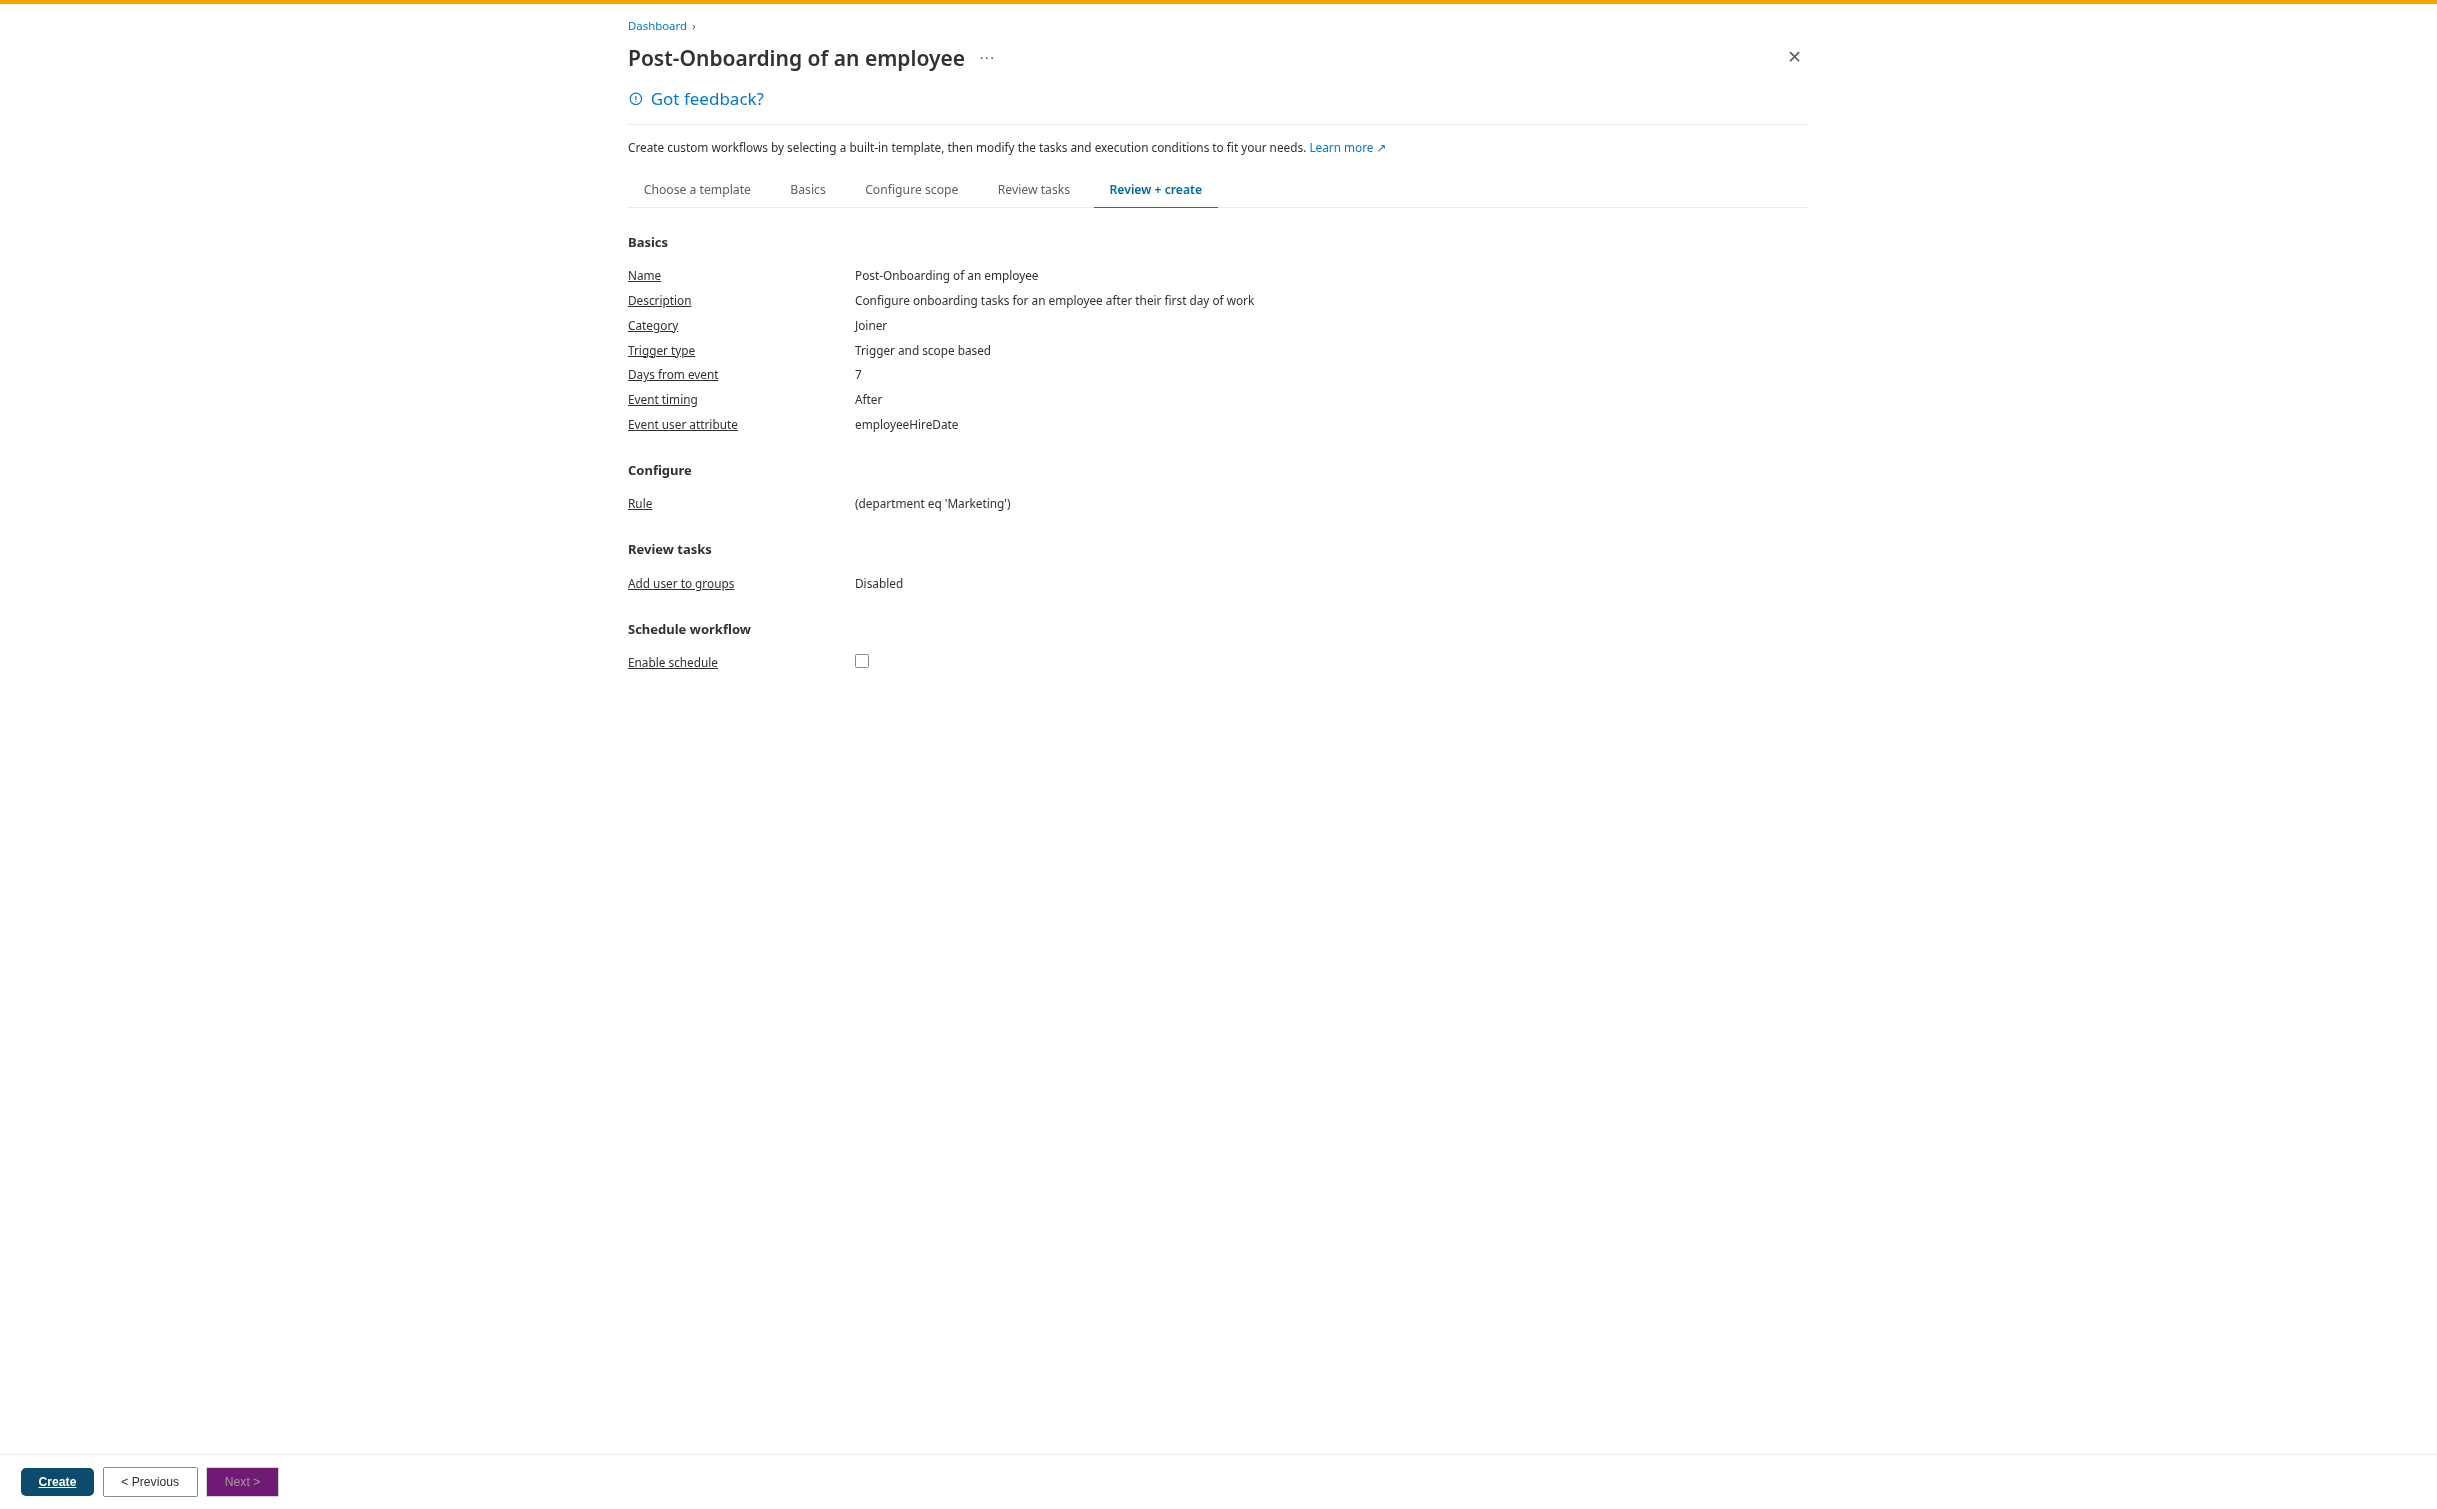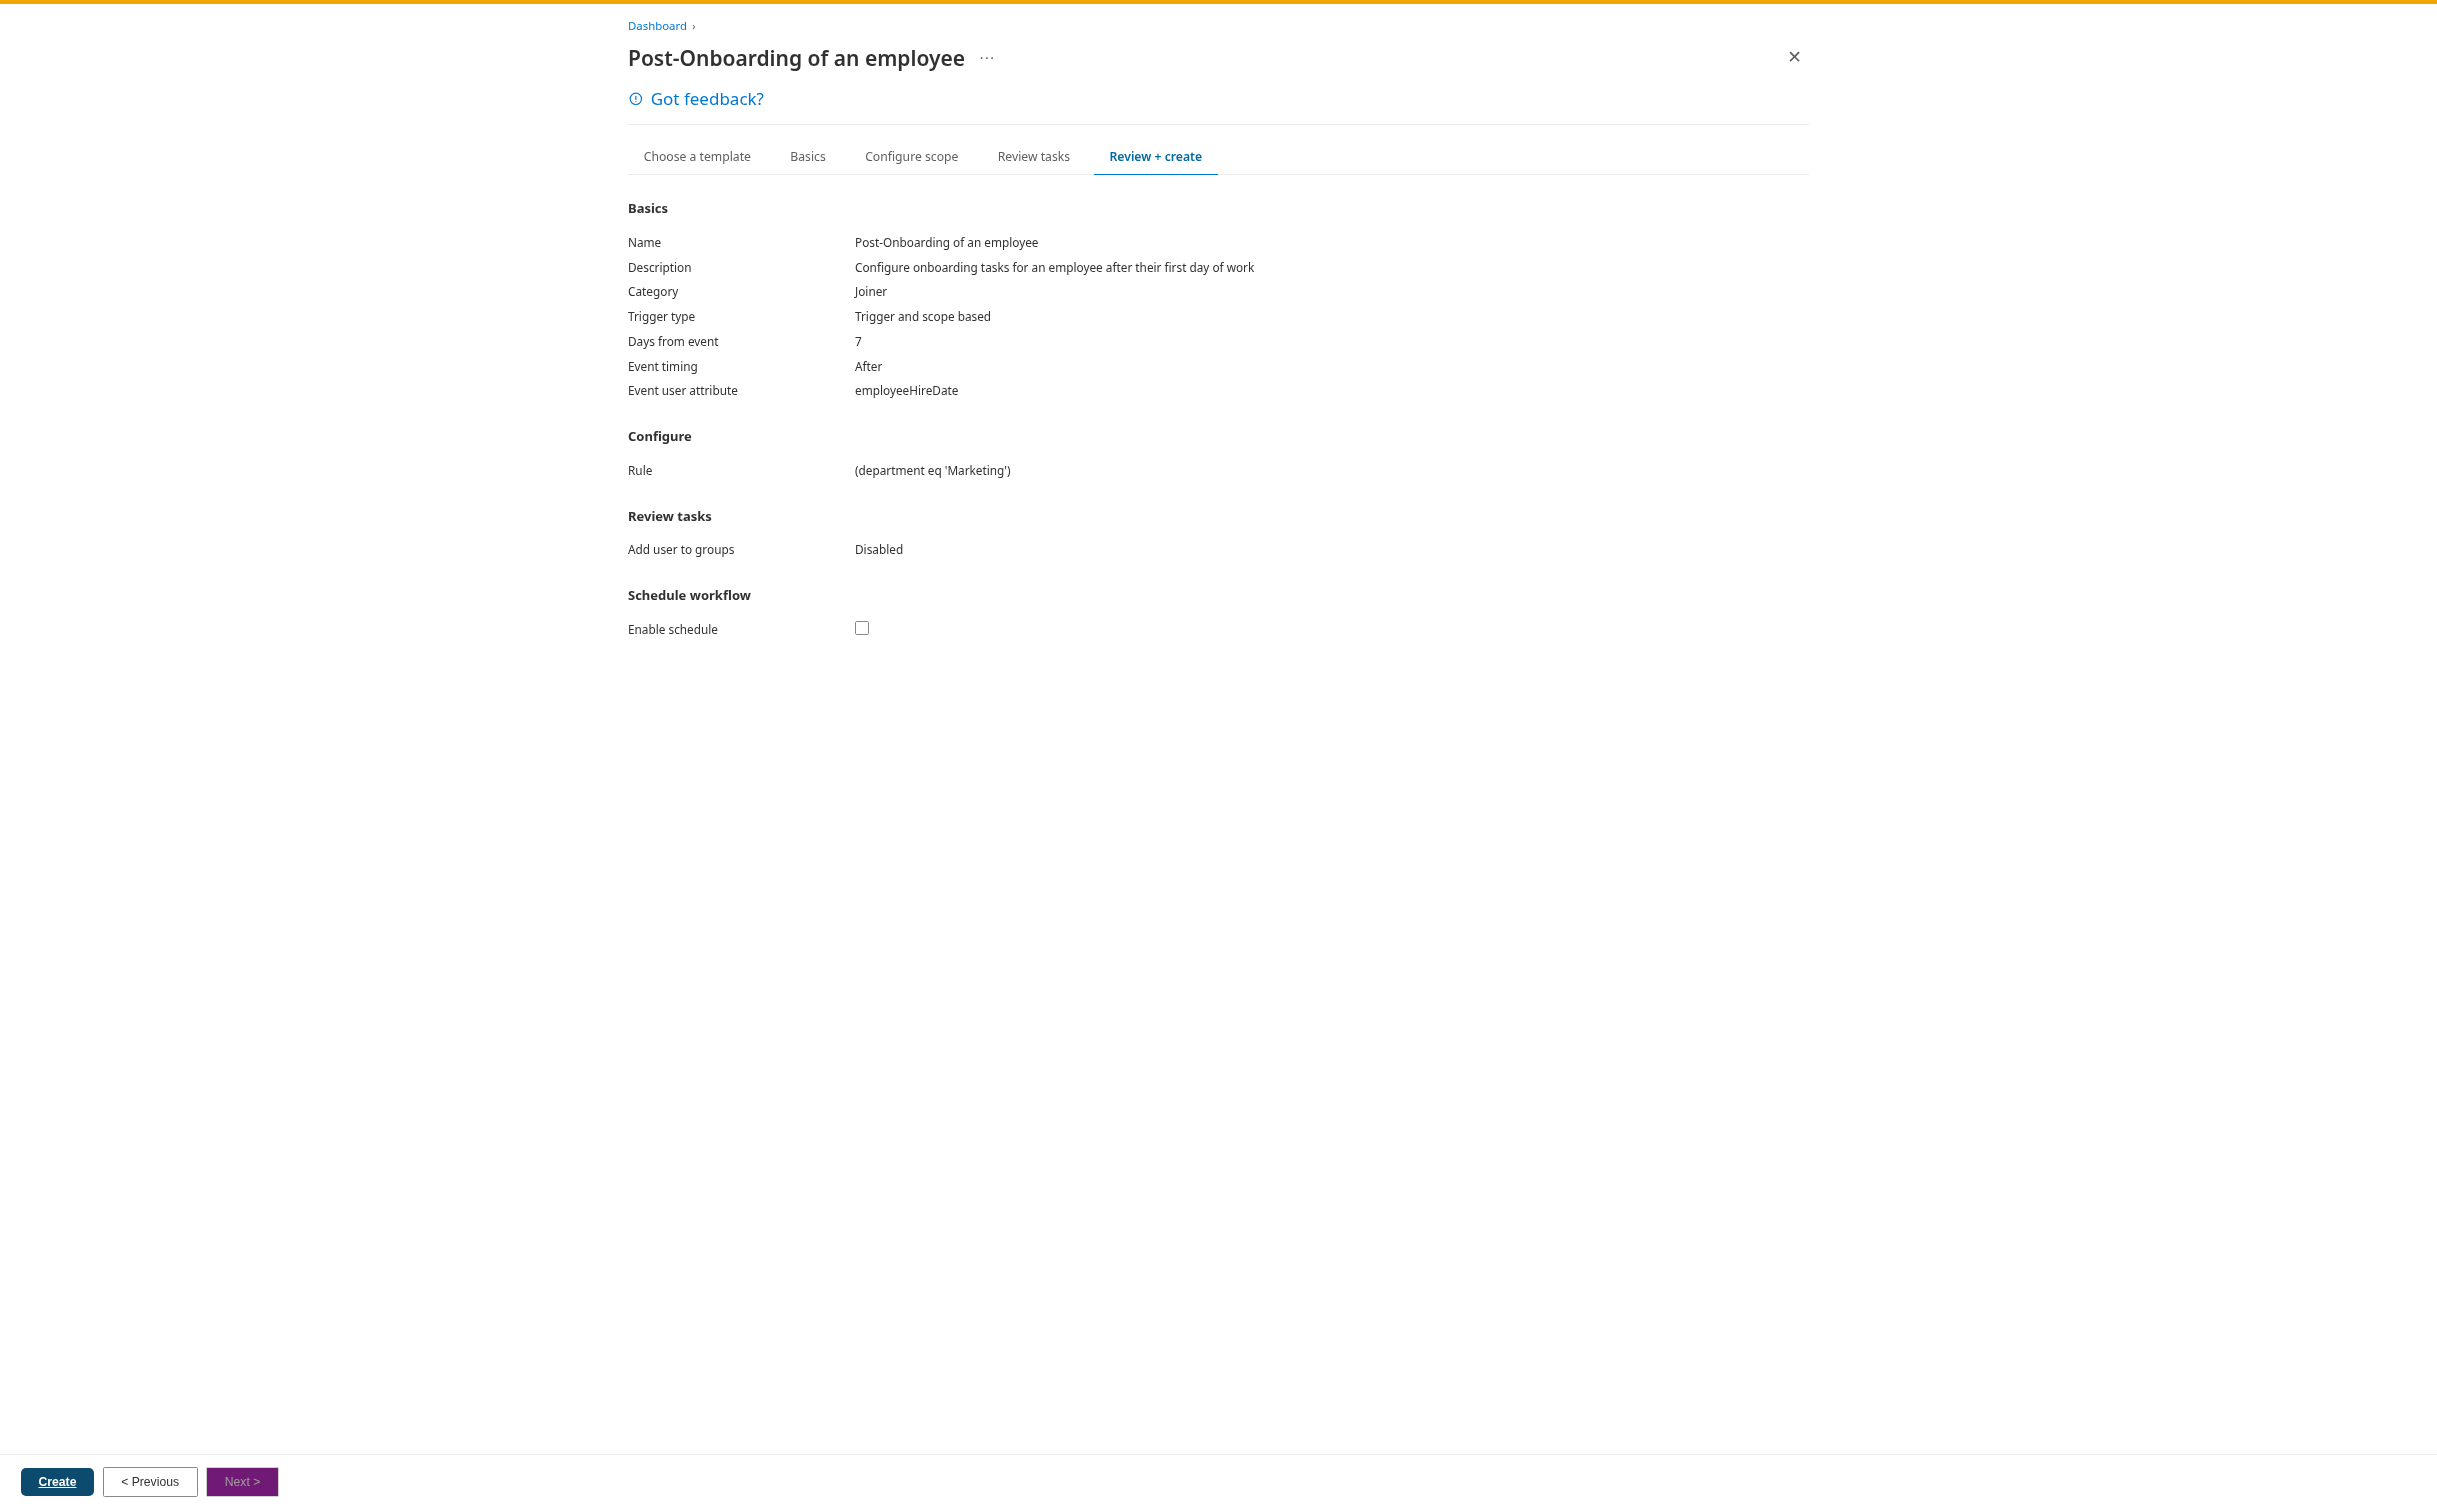--- a/index.html
+++ b/index.html
@@ -128,20 +128,21 @@
       display: flex;
       align-items: flex-start;
       padding: 4.4px 0;
       min-height: 24.5px;
     }
     .field-label {
       width: 227px;
       min-width: 227px;
       font-size: 11.8px;
       color: #323130;
+      text-decoration: underline;
     }
     .field-value {
       font-size: 11.8px;
       color: #323130;
     }
     .footer-bar {
       position: fixed;
       bottom: 0;
       left: 0;
       right: 0;
@@ -221,20 +222,24 @@
 
     <div class="feedback-row">
       <svg class="feedback-icon" viewBox="0 0 20 20" fill="none" xmlns="http://www.w3.org/2000/svg">
         <path d="M10 2a8 8 0 100 16A8 8 0 0010 2zm0 1.5a6.5 6.5 0 110 13 6.5 6.5 0 010-13zm0 9.25a.75.75 0 100 1.5.75.75 0 000-1.5zM10 6a.75.75 0 01.75.75v4a.75.75 0 01-1.5 0v-4A.75.75 0 0110 6z" fill="#0078d4"></path>
       </svg>
       <span>Got feedback?</span>
     </div>
 
     <hr class="divider">
 
+    <p class="info-text">
+      <span>Create custom workflows by selecting a built-in template, then modify the tasks and execution conditions to fit your needs.</span>
+      <a href="#"> <span>Learn more</span> <span>↗</span></a>
+    </p>
 
     <div class="tabs-row">
       <div class="tab">Choose a template</div>
       <div class="tab">Basics</div>
       <div class="tab">Configure scope</div>
       <div class="tab">Review tasks</div>
       <div class="tab active">Review + create</div>
     </div>
 
     <div class="section">

